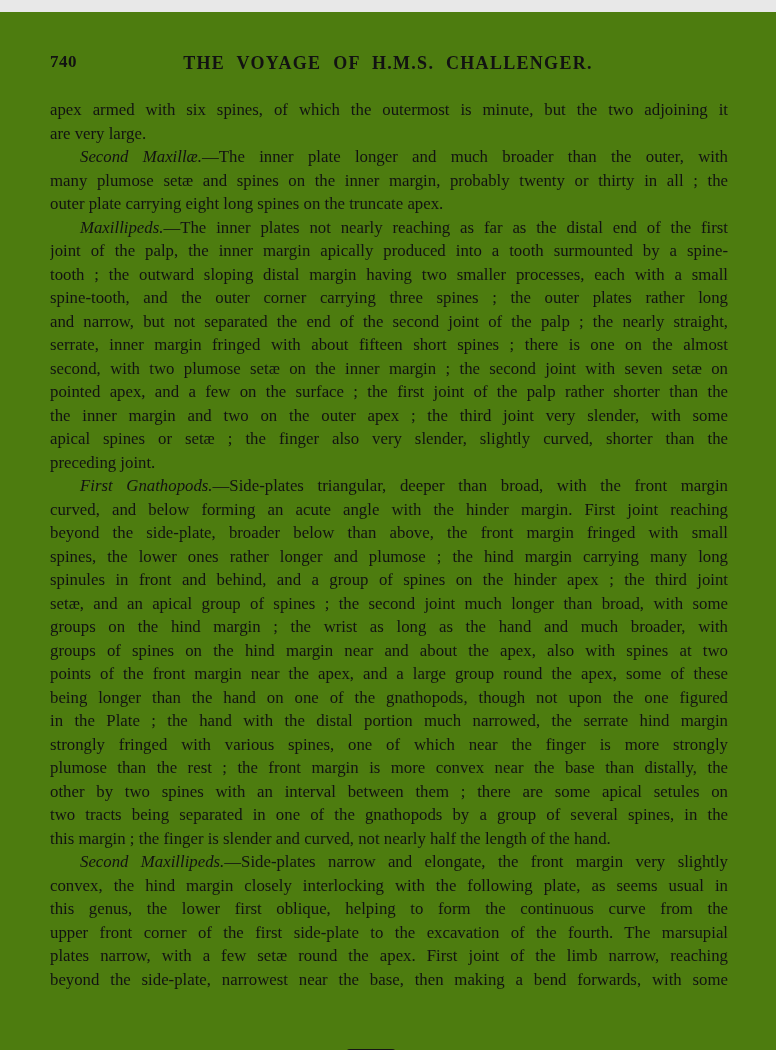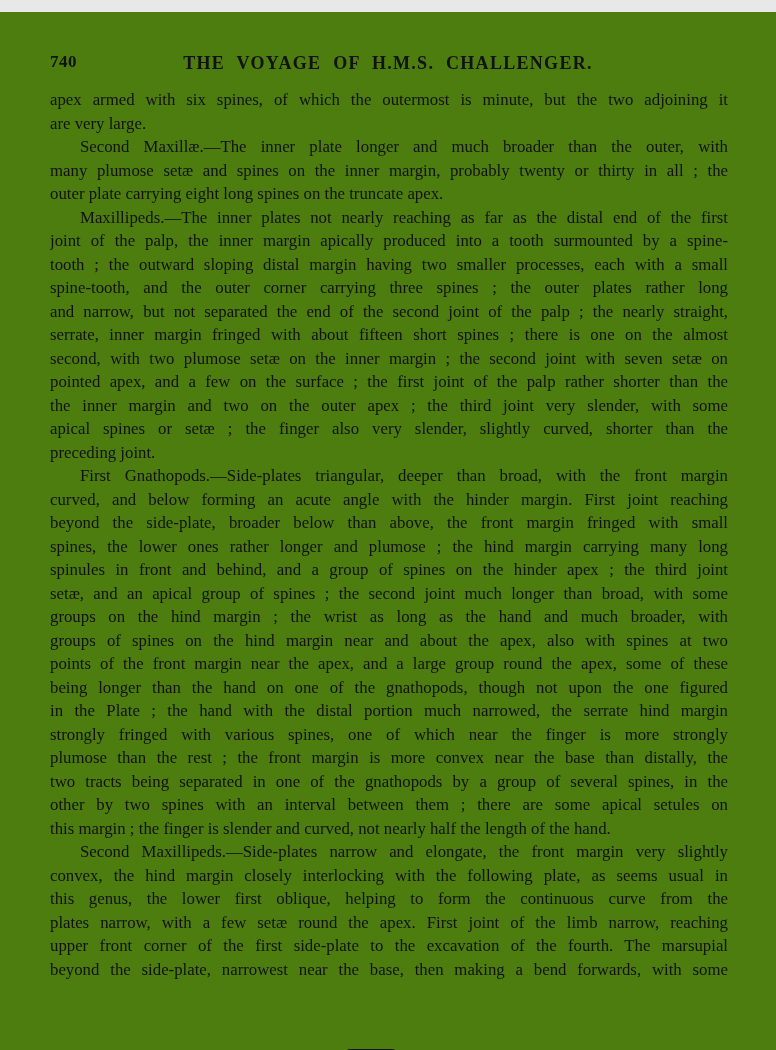--- a/index.html
+++ b/index.html
@@ -39,42 +39,42 @@
     top: 1px;
     text-align: center;
     font-size: 18px;
     font-weight: 700;
     letter-spacing: 1.3px;
     word-spacing: 6px;
     white-space: nowrap;
   }
   .body-text {
     position: absolute;
-    top: 76px;
+    top: 86px;
     left: 50px;
     width: 678px;
     font-size: 16.8px;
     line-height: 23.5px;
   }
   .paragraph { margin: 0; }
   .line {
     height: 23.5px;
     overflow: hidden;
     white-space: normal;
   }
   .line.justify {
     text-align: justify;
     text-align-last: justify;
   }
   .line.left {
     text-align: left;
     text-align-last: left;
   }
   .line.indent { text-indent: 30px; }
-  .seg-italic { }
+  .seg-italic { font-style: italic; }
   .scan-artifact {
     position: absolute;
     left: 346px;
     top: 1037px;
     width: 50px;
     height: 9px;
     background: #161616;
     border-radius: 4px;
   }
 </style>
@@ -116,27 +116,27 @@
         <div class="line justify"><span>spines, the lower ones rather longer and plumose ; the hind margin carrying many long</span></div>
         <div class="line justify"><span>spinules in front and behind, and a group of spines on the hinder apex ; the third joint</span></div>
         <div class="line justify"><span>setæ, and an apical group of spines ; the second joint much longer than broad, with some</span></div>
         <div class="line justify"><span>groups on the hind margin ; the wrist as long as the hand and much broader, with</span></div>
         <div class="line justify"><span>groups of spines on the hind margin near and about the apex, also with spines at two</span></div>
         <div class="line justify"><span>points of the front margin near the apex, and a large group round the apex, some of these</span></div>
         <div class="line justify"><span>being longer than the hand on one of the gnathopods, though not upon the one figured</span></div>
         <div class="line justify"><span>in the Plate ; the hand with the distal portion much narrowed, the serrate hind margin</span></div>
         <div class="line justify"><span>strongly fringed with various spines, one of which near the finger is more strongly</span></div>
         <div class="line justify"><span>plumose than the rest ; the front margin is more convex near the base than distally, the</span></div>
+        <div class="line justify"><span>other by two spines with an interval between them ; there are some apical setules on</span></div>
         <div class="line justify"><span>two tracts being separated in one of the gnathopods by a group of several spines, in the</span></div>
-        <div class="line justify"><span>other by two spines with an interval between them ; there are some apical setules on</span></div>
         <div class="line left"><span>this margin ; the finger is slender and curved, not nearly half the length of the hand.</span></div>
       </div>
       <div class="paragraph">
         <div class="line justify indent"><span class="seg-italic">Second Maxillipeds.</span><span>—Side-plates narrow and elongate, the front margin very slightly</span></div>
         <div class="line justify"><span>convex, the hind margin closely interlocking with the following plate, as seems usual in</span></div>
         <div class="line justify"><span>this genus, the lower first oblique, helping to form the continuous curve from the</span></div>
+        <div class="line justify"><span>upper front corner of the first side-plate to the excavation of the fourth.  The marsupial</span></div>
         <div class="line justify"><span>plates narrow, with a few setæ round the apex.  First joint of the limb narrow, reaching</span></div>
-        <div class="line justify"><span>upper front corner of the first side-plate to the excavation of the fourth.  The marsupial</span></div>
         <div class="line justify"><span>beyond the side-plate, narrowest near the base, then making a bend forwards, with some</span></div>
       </div>
     </div>
   <div class="scan-artifact"></div>
 </div>
 
 </body></html>

